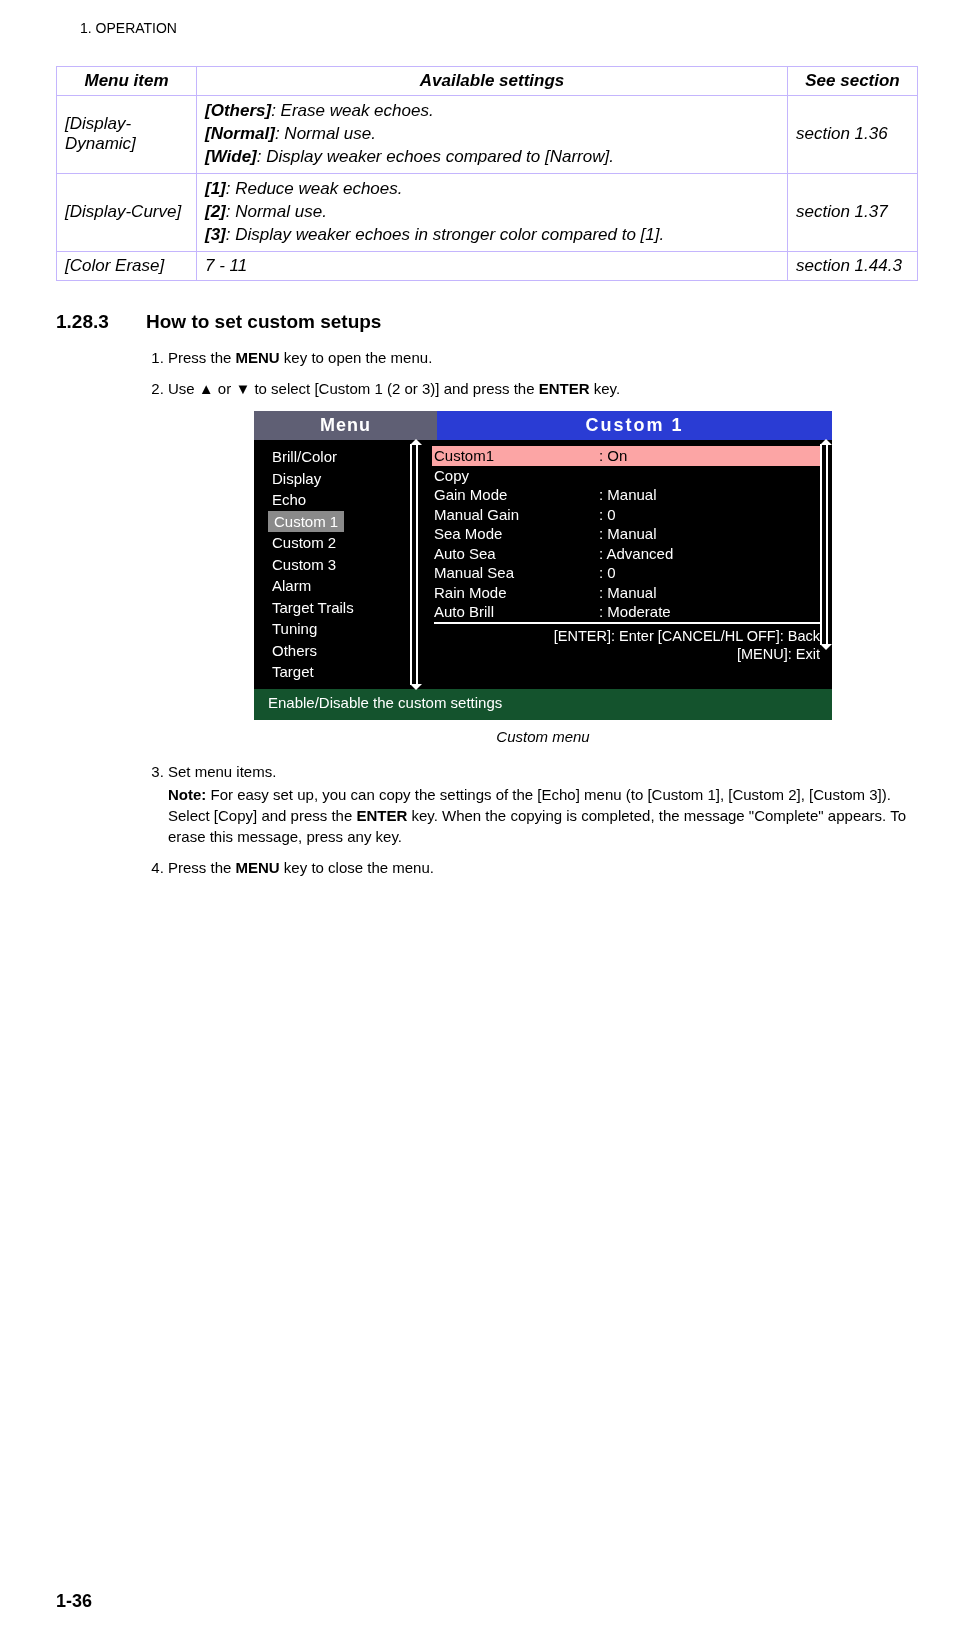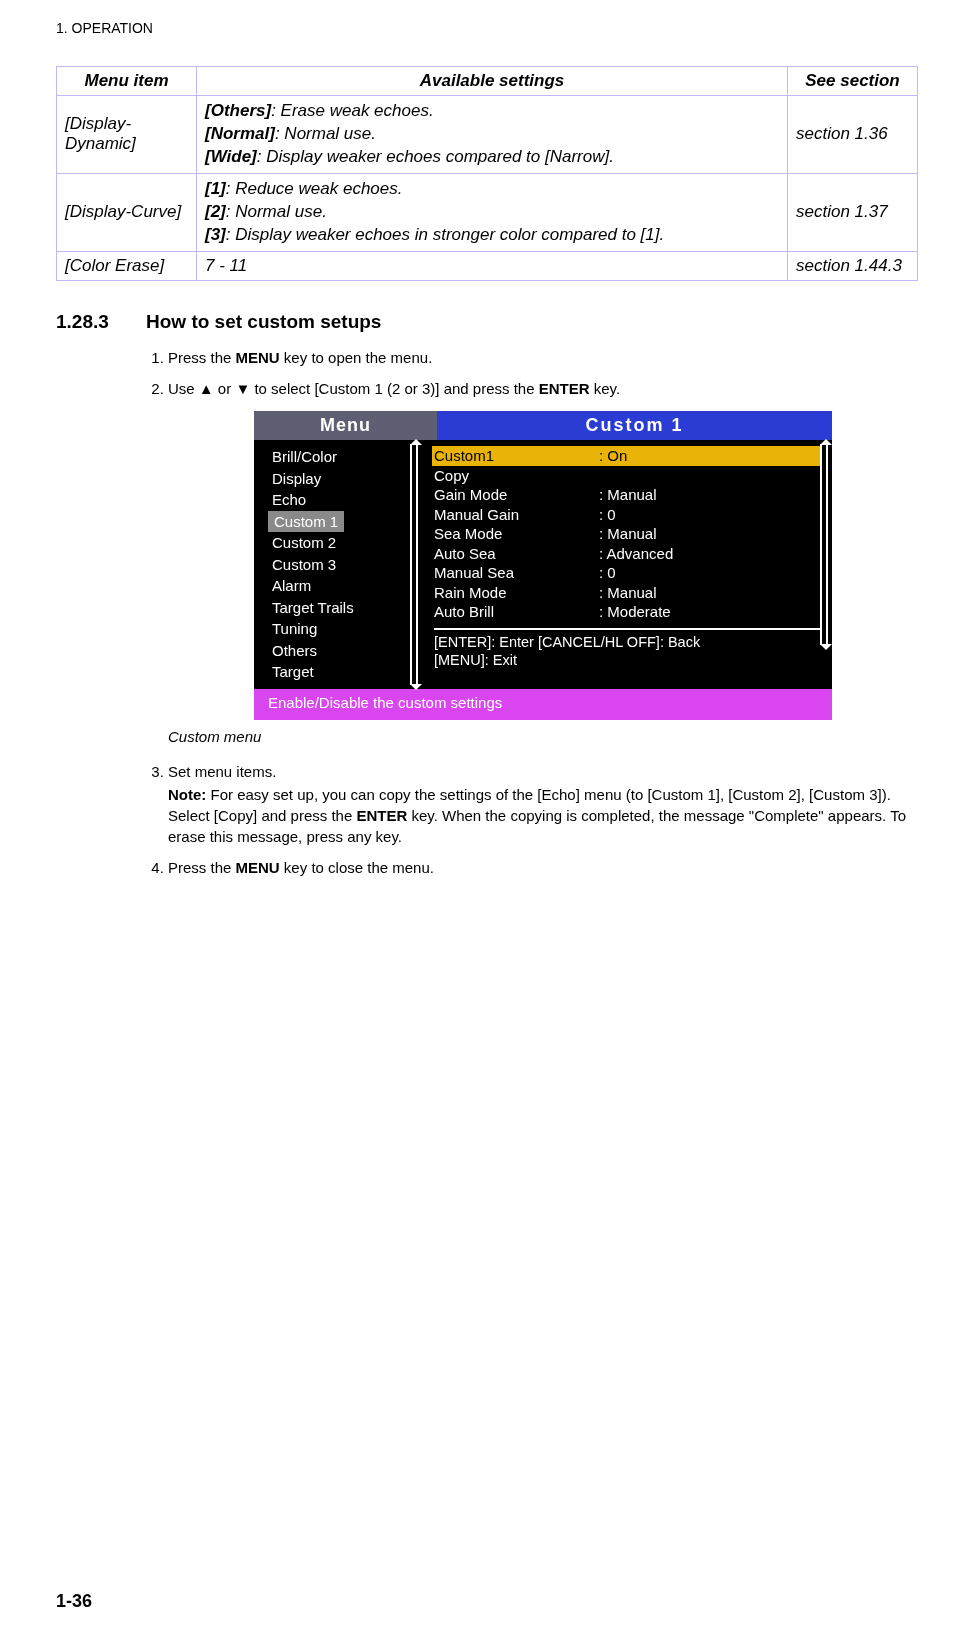--- a/index.html
+++ b/index.html
@@ -8,20 +8,21 @@
     font-size: 15px;
     color: #000;
     margin: 0;
     padding: 20px 56px 40px 56px;
     background: #fff;
     width: 974px;
   }
   .chapter-header {
     font-size: 14px;
     margin-bottom: 30px;
+    margin-left: 24px;
   }
   table.settings {
     border-collapse: collapse;
     width: 100%;
     margin-bottom: 30px;
   }
   table.settings th, table.settings td {
     border: 1px solid #c4b5fd;
     padding: 4px 8px;
     vertical-align: middle;
@@ -110,35 +111,36 @@
   }
   .scroll-gutter-right::before, .scroll-gutter-right::after {
     content:""; position:absolute; left:-2px; width:0; height:0;
     border-left:6px solid transparent; border-right:6px solid transparent;
   }
   .scroll-gutter-right::before { top:-5px; border-bottom:6px solid #fff; }
   .scroll-gutter-right::after { bottom:-5px; border-top:6px solid #fff; }
   .menu-col-right .line { display: flex; padding-right: 18px; }
   .menu-col-right .line .label { width: 165px; }
   .menu-col-right .line.highlight {
-    background: #eab308; color: #000; margin-left:-2px; padding-left:2px;
+    background: #fca5a5; color: #000; margin-left:-2px; padding-left:2px;
   }
   .menu-hints {
     border-top: 2px solid #fff;
-    margin-top: 6px;
     padding: 3px 0 6px 0;
     font-size: 14.5px;
+    text-align: right;
   }
   .menu-helpbar {
-    background: #d946ef;
+    background: #14532d;
     color: #fff;
     padding: 4px 14px 8px 14px;
     font-size: 15px;
   }
   .figure-caption {
+    text-align: center;
     font-style: italic;
     font-size: 15px;
     margin: 6px 0 14px 0;
   }
   .note-block { margin-top: 2px; }
   .page-num {
     position: fixed;
     bottom: 28px; left: 56px;
     font-weight: bold; font-size: 18px;
   }

